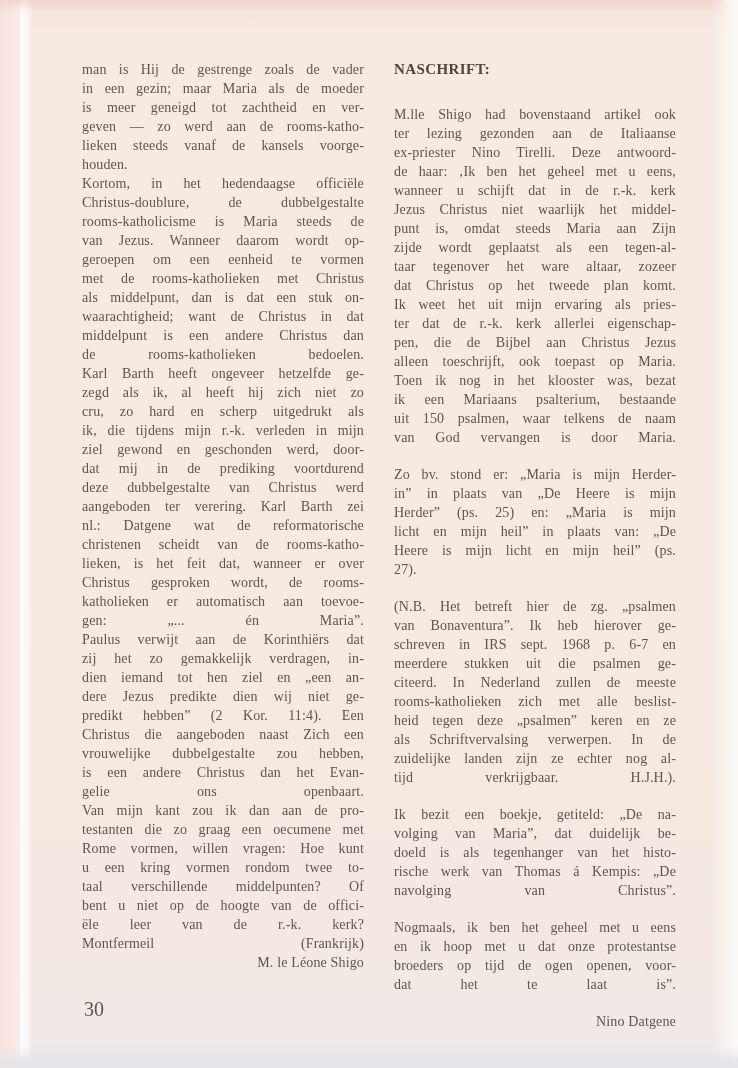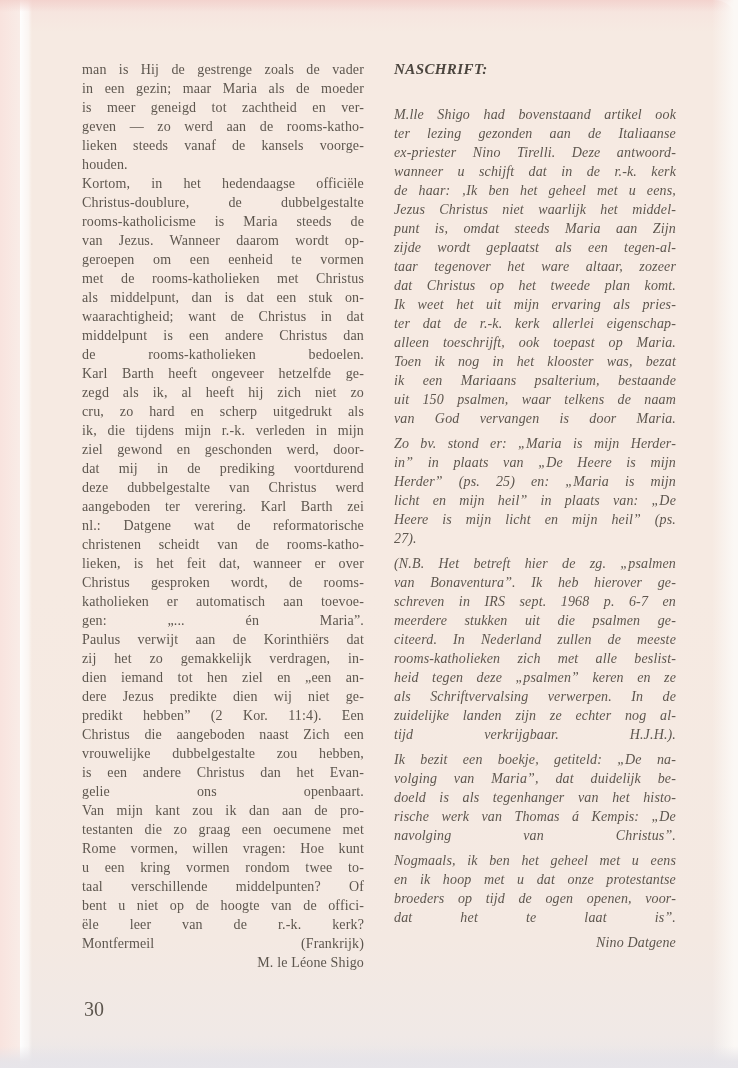--- a/index.html
+++ b/index.html
@@ -48,32 +48,32 @@
   }
   .col {
     position: absolute;
     top: 60px;
     width: 282px;
     color: #5d564e;
     font-size: 14px;
     letter-spacing: 0.15px;
   }
   .col-left  { left: 82px; }
-  .col-right { left: 394px; font-style: italic; }
+  .col-right { left: 394px; }
   .heading {
     font-weight: bold;
     font-size: 15px;
     letter-spacing: 0.4px;
     color: #4c463f;
     height: 19px;
     line-height: 19px;
     margin-bottom: 26px;
   }
   .para { margin: 0; }
-  .col-right .para + .para { margin-top: 6px; }
+  .col-right .para + .para { margin-top: 18px; }
   .col .para.gap-before { }
   .line {
     height: 19px;
     line-height: 19px;
     text-align: justify;
     text-align-last: justify;
     white-space: normal;
   }
   .para.signature .line {
     text-align: left;
@@ -163,29 +163,30 @@
       </div>
   </div>
 
   <div class="col col-right">
     <div class="heading">NASCHRIFT:</div>
     <div class="paras">
         <div class="para">
           <div class="line">M.lle Shigo had bovenstaand artikel ook</div>
           <div class="line">ter lezing gezonden aan de Italiaanse</div>
           <div class="line">ex-priester Nino Tirelli. Deze antwoord-</div>
+          <div class="line">de haar: ‚Ik ben het geheel met u eens,</div>
           <div class="line">wanneer u schijft dat in de r.-k. kerk</div>
-          <div class="line">de haar: ‚Ik ben het geheel met u eens,</div>
           <div class="line">Jezus Christus niet waarlijk het middel-</div>
           <div class="line">punt is, omdat steeds Maria aan Zijn</div>
           <div class="line">zijde wordt geplaatst als een tegen-al-</div>
           <div class="line">taar tegenover het ware altaar, zozeer</div>
           <div class="line">dat Christus op het tweede plan komt.</div>
           <div class="line">Ik weet het uit mijn ervaring als pries-</div>
           <div class="line">ter dat de r.-k. kerk allerlei eigenschap-</div>
+          <div class="line">pen, die de Bijbel aan Christus Jezus</div>
           <div class="line">alleen toeschrijft, ook toepast op Maria.</div>
           <div class="line">Toen ik nog in het klooster was, bezat</div>
           <div class="line">ik een Mariaans psalterium, bestaande</div>
           <div class="line">uit 150 psalmen, waar telkens de naam</div>
           <div class="line">van God vervangen is door Maria.</div>
         </div>
         <div class="para">
           <div class="line">Zo bv. stond er: „Maria is mijn Herder-</div>
           <div class="line">in” in plaats van „De Heere is mijn</div>
           <div class="line">Herder” (ps. 25) en: „Maria is mijn</div>

